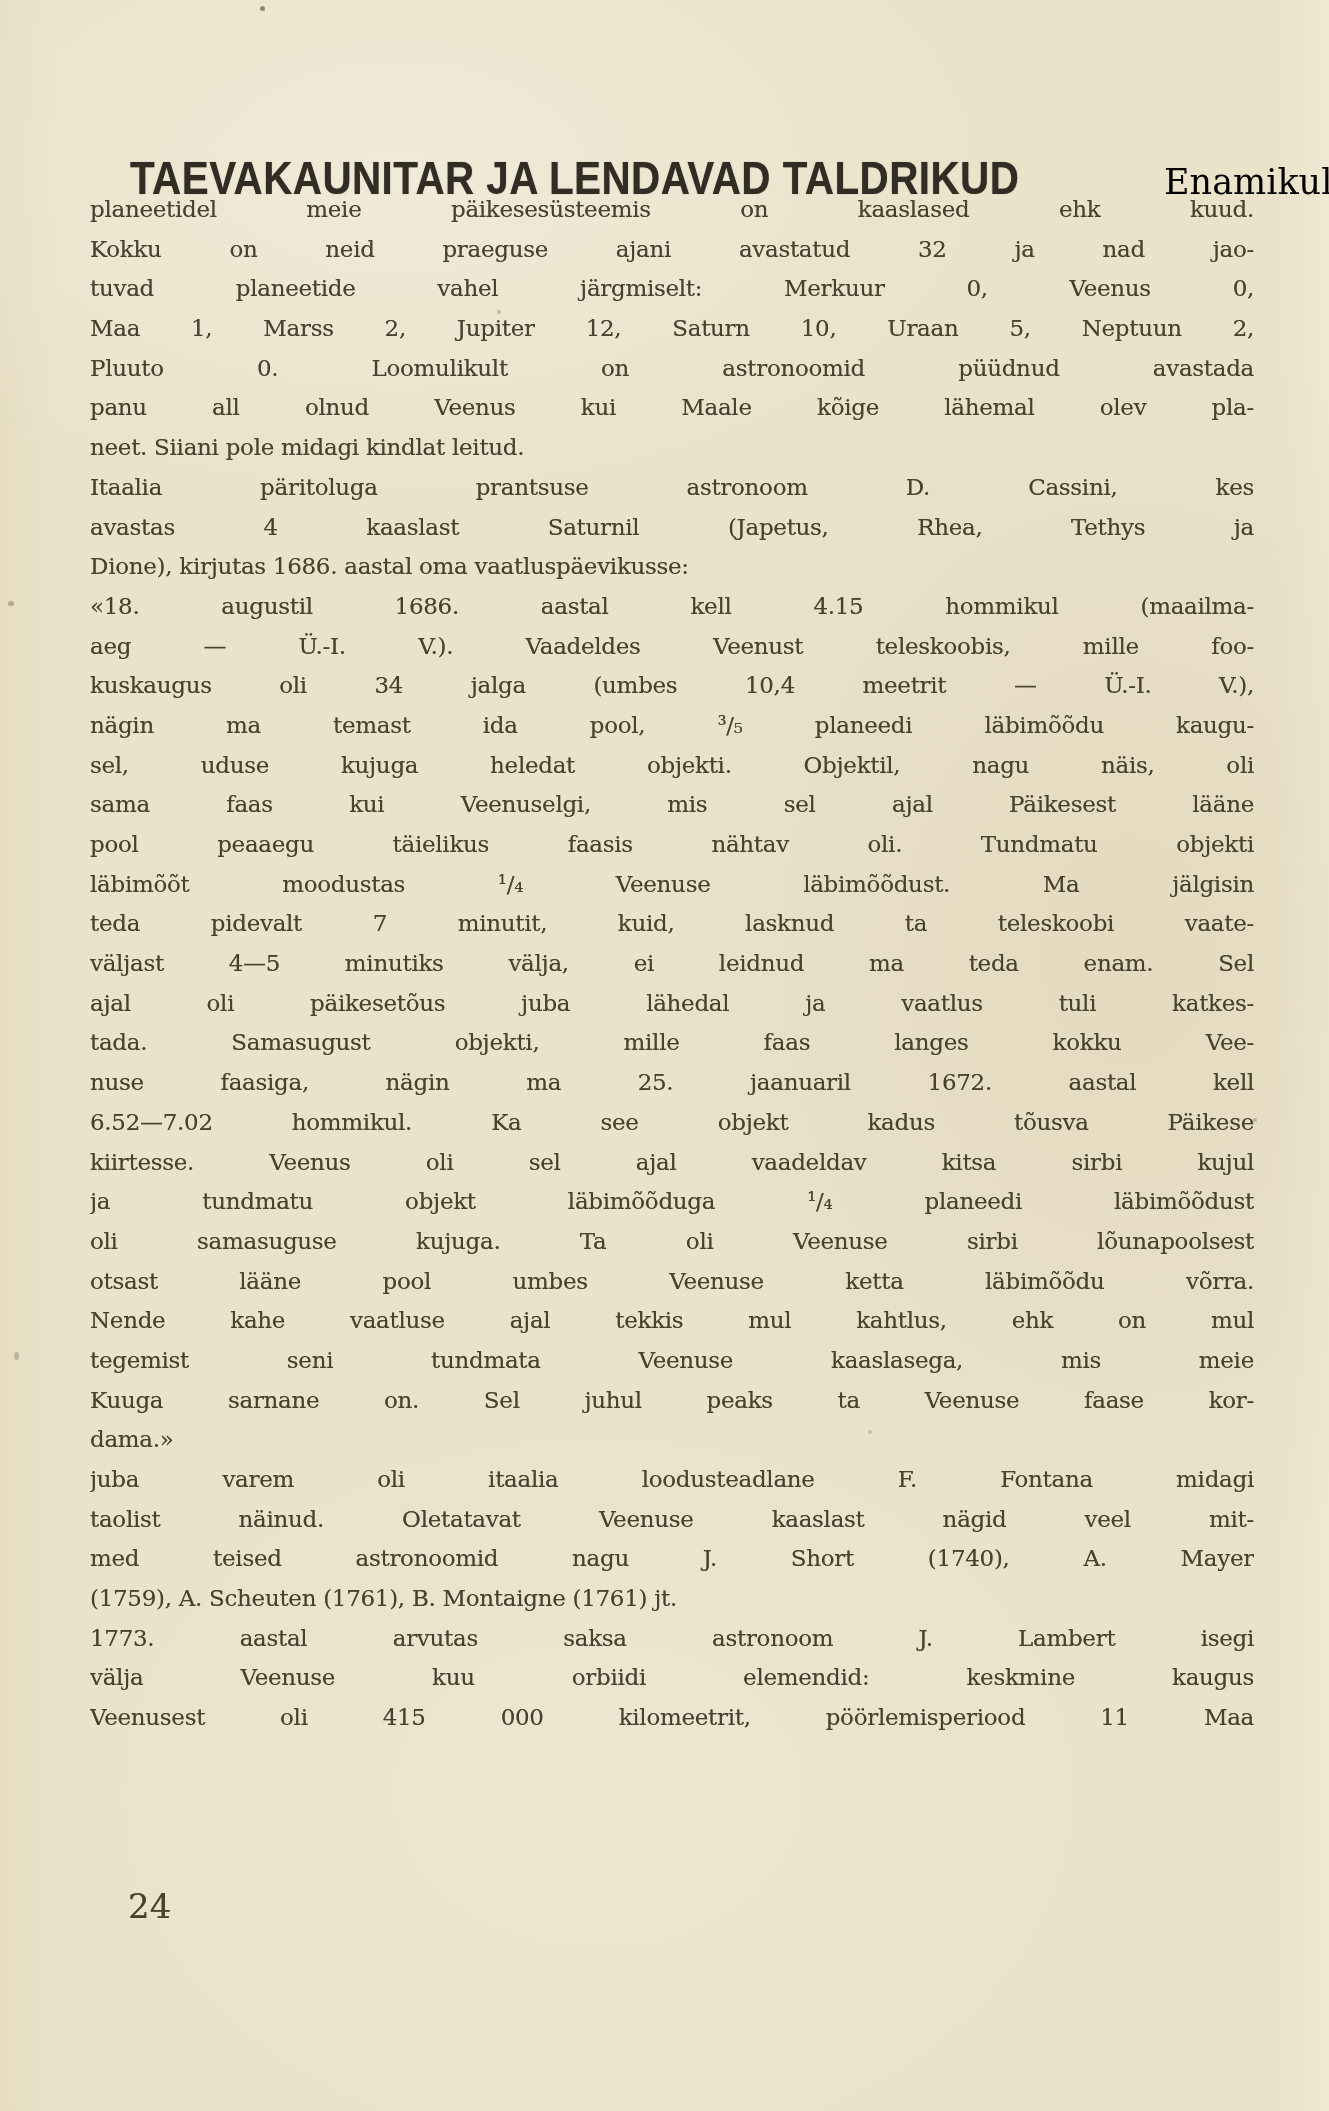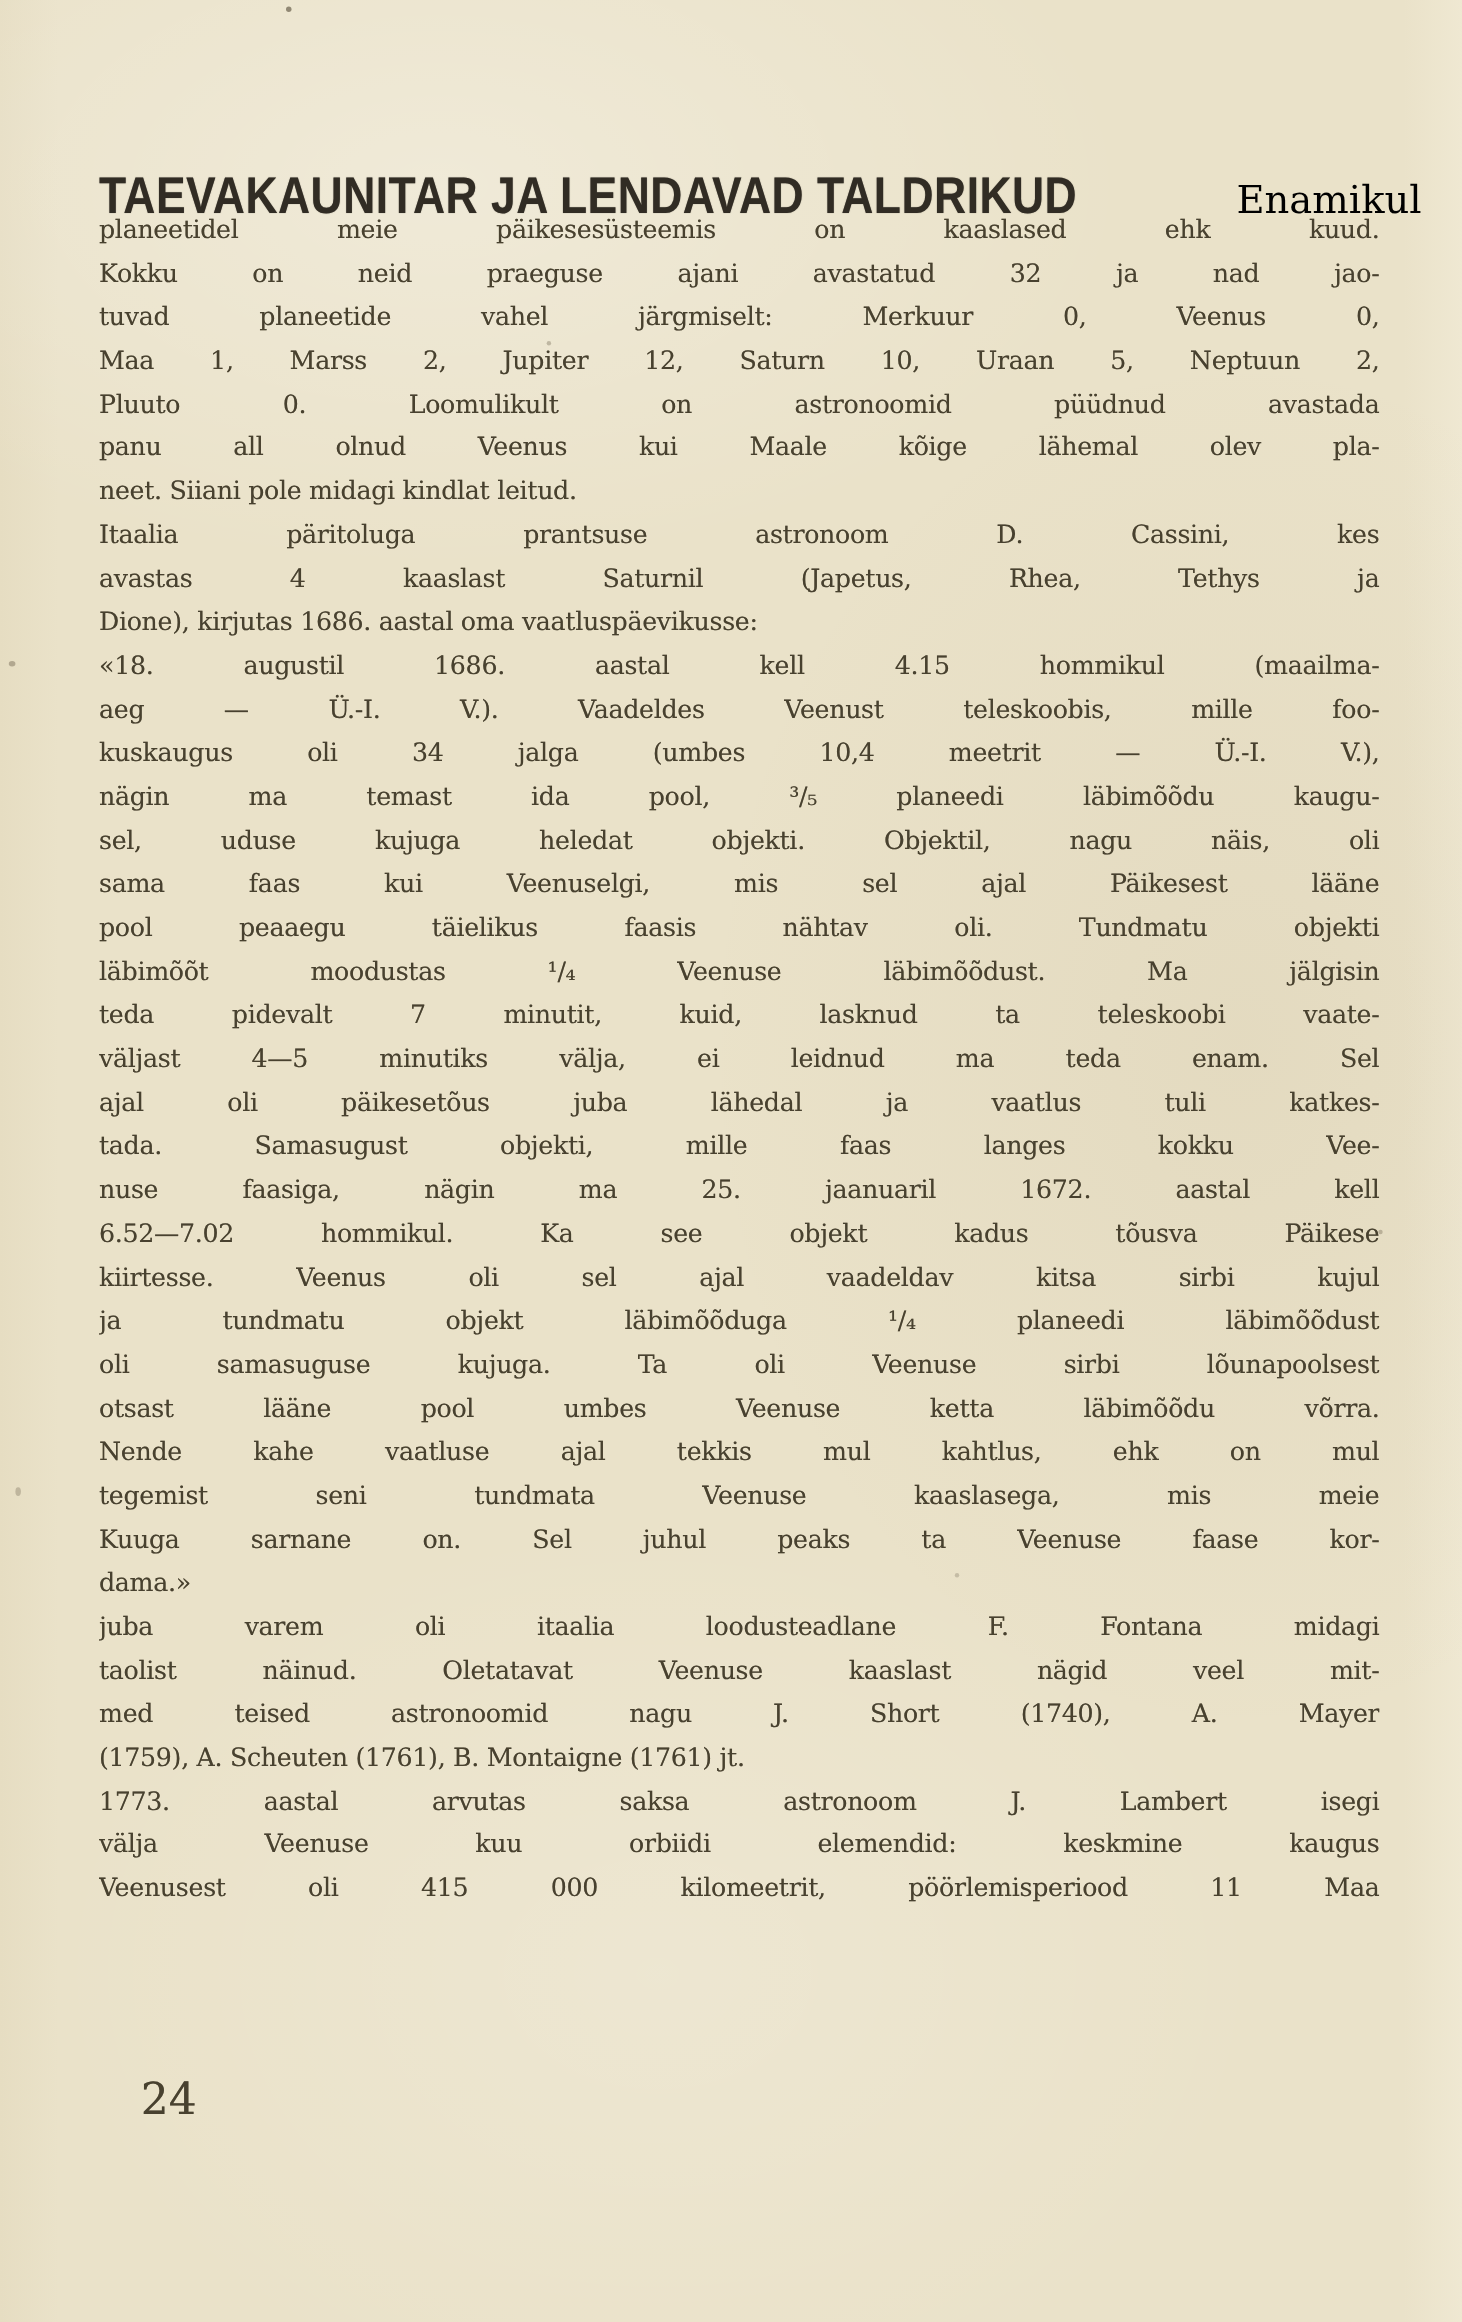--- a/index.html
+++ b/index.html
@@ -34,20 +34,21 @@
     left: 90px;
     top: 150px;
     width: 1164px;
   }
   .title-row {
     display: flex;
     justify-content: space-between;
     align-items: baseline;
     height: 40px;
     white-space: nowrap;
+    margin-left: 40px;
   }
   .title {
     font-family: "Liberation Sans", sans-serif;
     font-weight: bold;
     font-size: 47px;
     letter-spacing: 0.5px;
     color: #312c24;
     transform: scaleX(0.86);
     transform-origin: left bottom;
     text-shadow: 0 0 1px rgba(49,44,36,0.55);
@@ -68,21 +69,21 @@
     text-align-last: justify;
   }
   .line.short {
     text-align: center;
     text-align-last: left;
   }
   .page-number {
     position: absolute;
     left: 128px;
     top: 1886px;
-    font-size: 40px;
+    font-size: 34px;
     color: #48412f;
     text-shadow: 0 0 0.6px rgba(72,65,47,0.5);
   }
 </style>
 </head>
 <body>
 
 <div class="paper"></div>
 
 <span class="speckle" style="left:260px; top:6px;  width:5px; height:5px;"></span>

